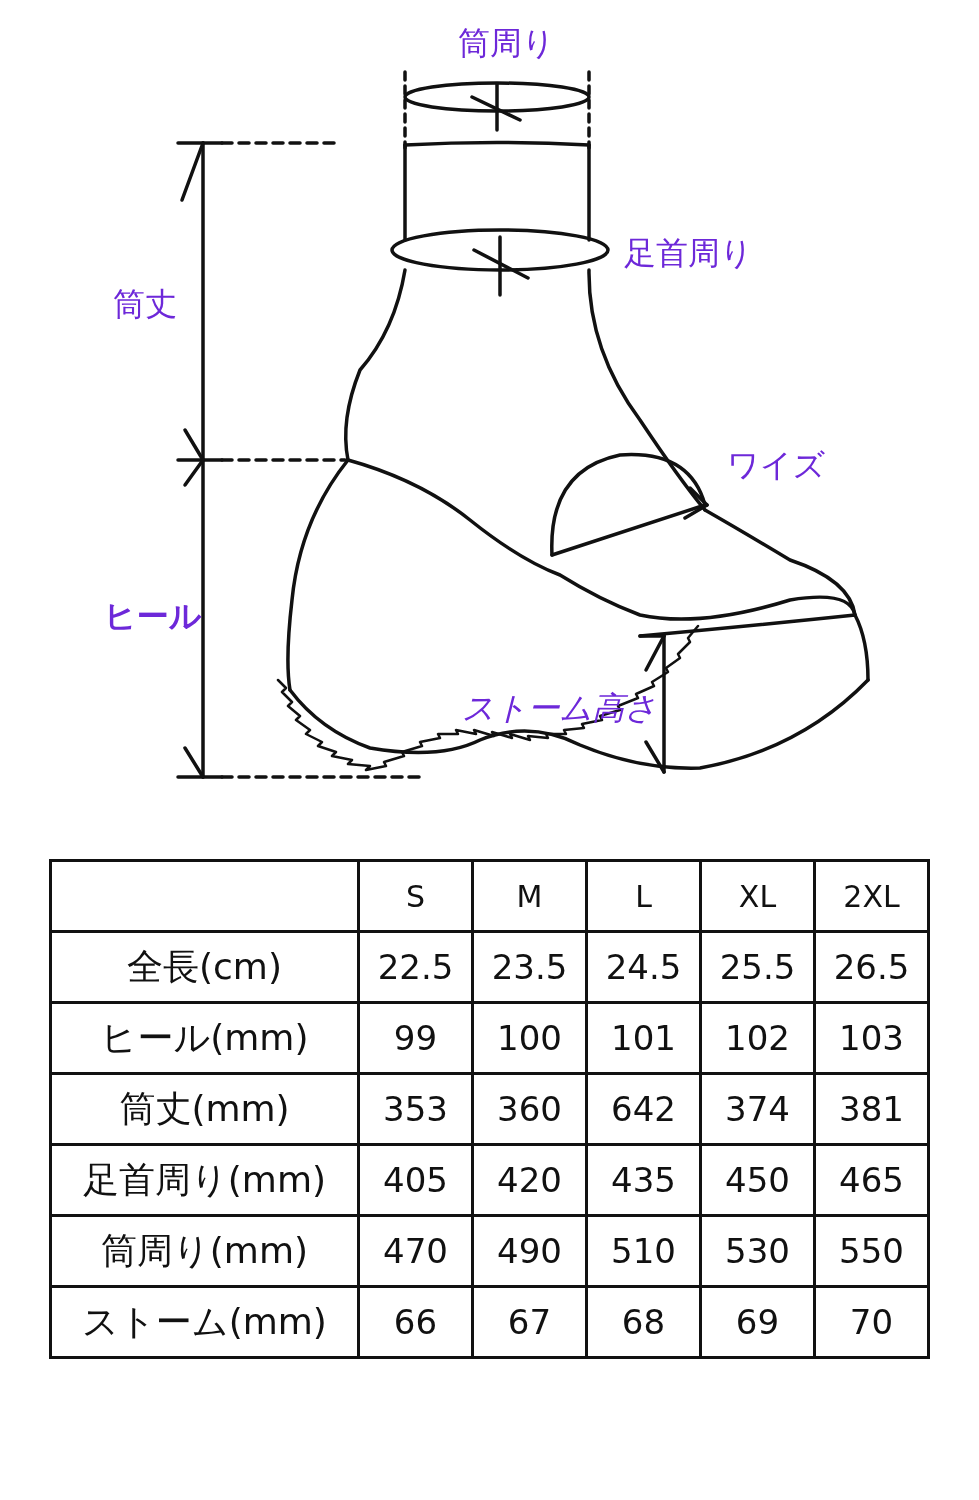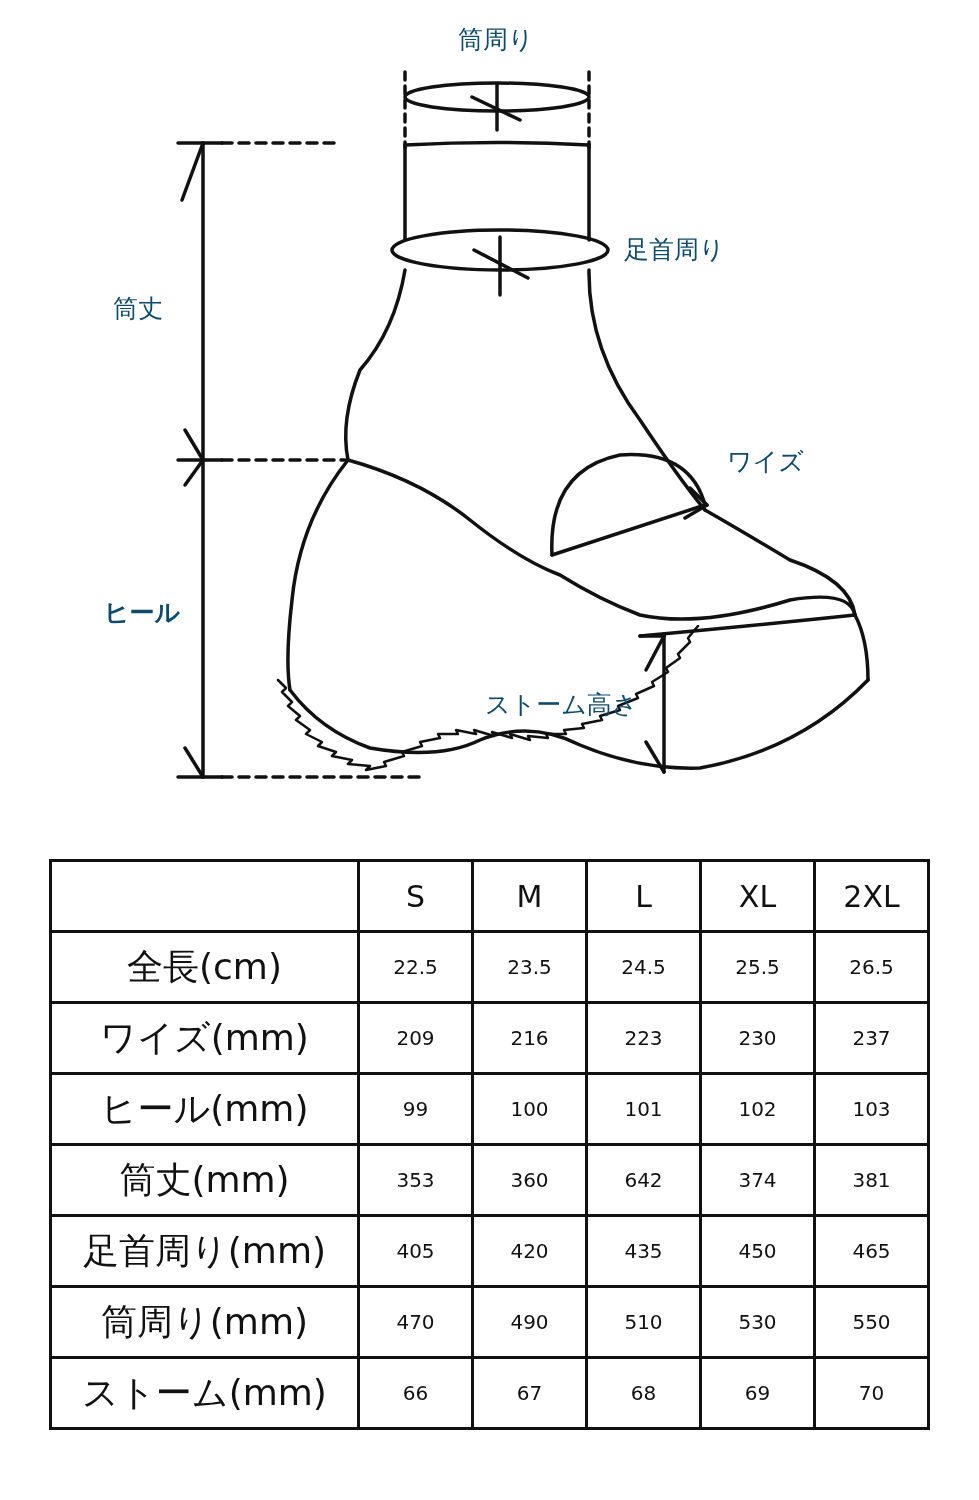--- a/index.html
+++ b/index.html
@@ -1,21 +1,21 @@
 <!DOCTYPE html>
 <html><head>
 <meta charset="utf-8">
 <style>
   html, body { margin: 0; padding: 0; background: #ffffff; }
   body { width: 979px; height: 1500px; position: relative; overflow: hidden; font-family: "DejaVu Sans", sans-serif; color: #111; }
   .diagram { position: absolute; left: 0; top: 0; width: 979px; height: 820px; }
   .diagram svg { position: absolute; left: 0; top: 0; }
-  .dlabel { position: absolute; font-size: 25px; color: #0c4a6e; white-space: nowrap; line-height: 1; }
+  .dlabel { position: absolute; font-size: 32px; color: #6d28d9; white-space: nowrap; line-height: 1; }
   .size-table { position: absolute; left: 49px; top: 859px; width: 881px; border-collapse: collapse; table-layout: fixed; }
-  .size-table td, .size-table th { border: 3px solid #111; height: 68px; padding: 0; text-align: center; vertical-align: middle; font-size: 20px; font-weight: normal; }
+  .size-table td, .size-table th { border: 3px solid #111; height: 68px; padding: 0; text-align: center; vertical-align: middle; font-size: 34px; font-weight: normal; }
   .size-table th { font-size: 30px; }
   .size-table td.rowhead { font-weight: normal; font-size: 36px; }
   .size-table col.c0 { width: 308px; }
 </style>
 </head>
 <body>
 
 <div class="diagram">
   <svg width="979" height="820" viewBox="0 0 979 820" fill="none" stroke="#111" stroke-width="3.5" stroke-linecap="round" stroke-linejoin="round">
 
@@ -64,24 +64,24 @@
     <line x1="222" y1="777" x2="420" y2="777" stroke-dasharray="10 7"></line>
     <line x1="203" y1="143" x2="203" y2="777"></line>
     <line x1="203" y1="143" x2="182" y2="200"></line>
     <line x1="203" y1="460" x2="185" y2="430"></line>
     <line x1="203" y1="460" x2="185" y2="485"></line>
     <line x1="203" y1="777" x2="185" y2="748"></line>
   </svg>
 
   <span class="dlabel" style="left:458px; top:27px;">筒周り</span>
   <span class="dlabel" style="left:624px; top:237px;text-align:right;">足首周り</span>
-  <span class="dlabel" style="left:113px; top:296px;text-align:right;">筒丈</span>
+  <span class="dlabel" style="left:113px; top:288px;text-align:right;">筒丈</span>
   <span class="dlabel" style="left:727px; top:449px;text-align:right;">ワイズ</span>
   <span class="dlabel" style="left:104px; top:600px;font-weight:bold;">ヒール</span>
-  <span class="dlabel" style="left:485px; top:692px;">ストーム高さ</span>
+  <span class="dlabel" style="left:462px; top:692px;font-style:italic;">ストーム高さ</span>
 </div>
 
 <table class="size-table">
   <colgroup>
       <col class="c0">
       <col>
       <col>
       <col>
       <col>
       <col>
@@ -95,28 +95,20 @@
     <th>XL</th>
     <th>2XL</th>
   </tr>
   <tr>
     <td class="rowhead">全長(cm)</td>
     <td>22.5</td>
     <td>23.5</td>
     <td>24.5</td>
     <td>25.5</td>
     <td>26.5</td>
-  </tr>
-  <tr>
-    <td class="rowhead">ワイズ(mm)</td>
-    <td>209</td>
-    <td>216</td>
-    <td>223</td>
-    <td>230</td>
-    <td>237</td>
   </tr>
   <tr>
     <td class="rowhead">ヒール(mm)</td>
     <td>99</td>
     <td>100</td>
     <td>101</td>
     <td>102</td>
     <td>103</td>
   </tr>
   <tr>

